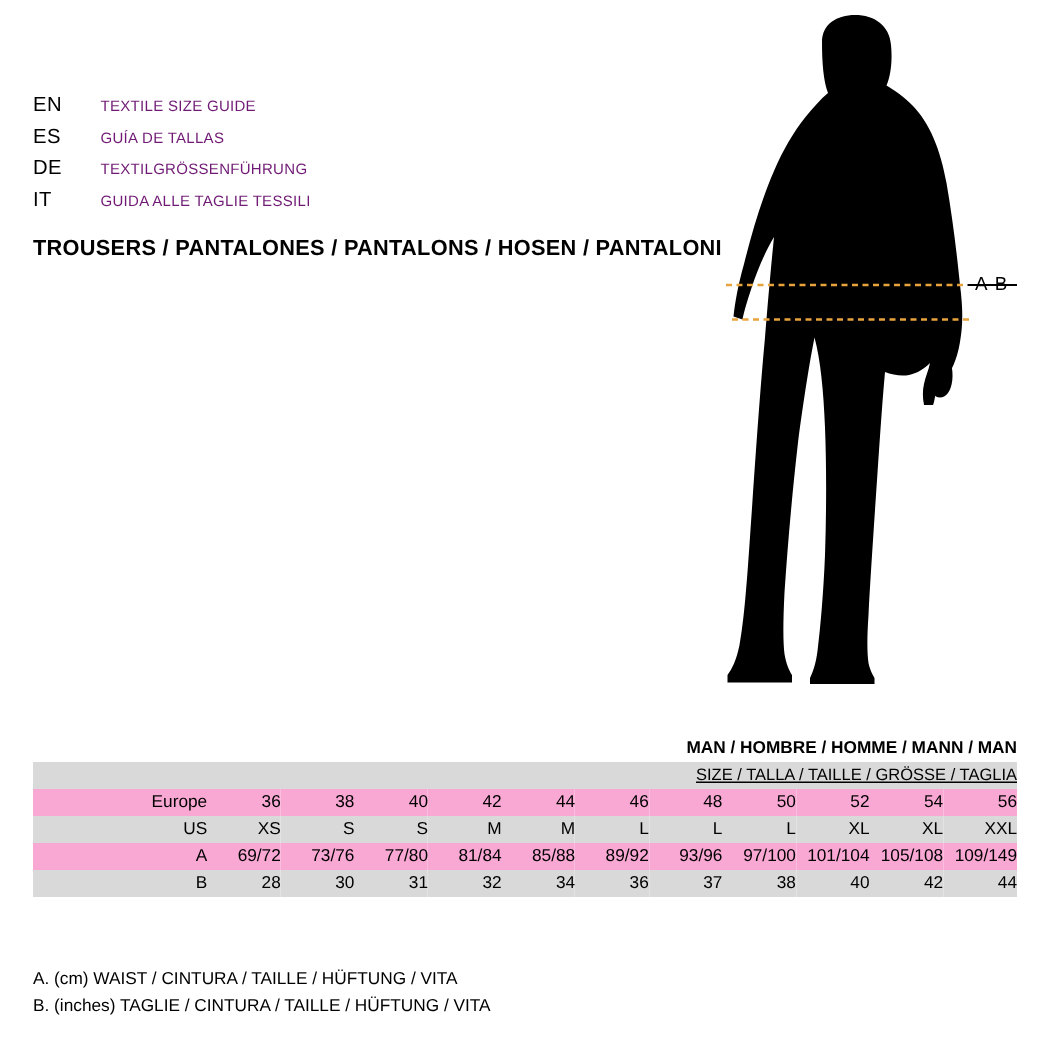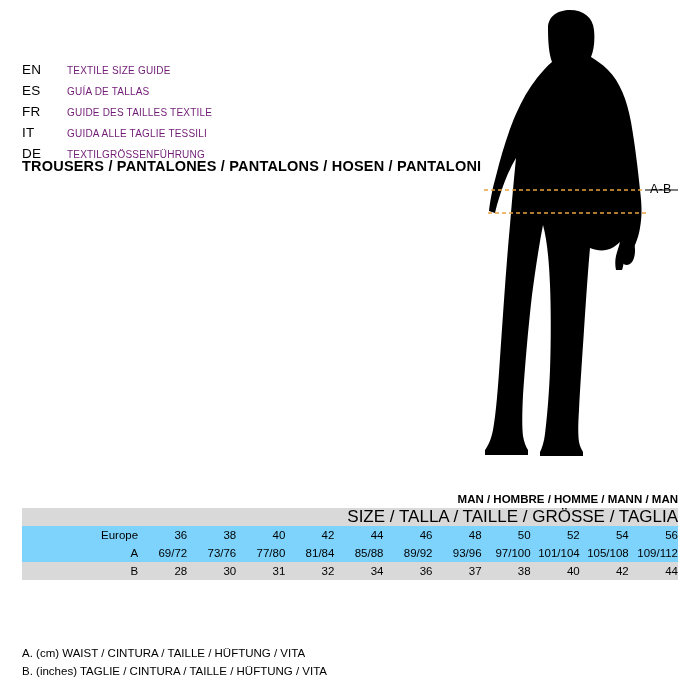--- a/index.html
+++ b/index.html
@@ -96,31 +96,32 @@
     padding-left: 4px;
     width: 116px;
   }
   td.val-cell {
     padding-left: 4px;
   }
   tr.band-dark td {
     background: #d9d9d9;
   }
   tr.band-light td {
-    background: #7dd3fc;
+    background: #f9a8d4;
   }
   tr.band-white td {
     background: #ffffff;
   }
   tr.head-row td {
     font-weight: bold;
     font-size: 11.5px;
   }
   tr.subhead-row td {
-    font-size: 17px;
+    font-size: 11px;
+    text-decoration: underline;
   }
 
   
   .footnotes {
     position: absolute;
     left: 22px;
     top: 644px;
     font-size: 11.5px;
     line-height: 18px;
   }
@@ -136,30 +137,26 @@
   <div class="lang-block">
     <div class="lang-row">
       <span class="lang-code">EN</span>
       <span class="lang-text">TEXTILE SIZE GUIDE</span>
     </div>
     <div class="lang-row">
       <span class="lang-code">ES</span>
       <span class="lang-text">GUÍA DE TALLAS</span>
     </div>
     <div class="lang-row">
-      <span class="lang-code">FR</span>
-      <span class="lang-text">GUIDE DES TAILLES TEXTILE</span>
+      <span class="lang-code">DE</span>
+      <span class="lang-text">TEXTILGRÖSSENFÜHRUNG</span>
     </div>
     <div class="lang-row">
       <span class="lang-code">IT</span>
       <span class="lang-text">GUIDA ALLE TAGLIE TESSILI</span>
-    </div>
-    <div class="lang-row">
-      <span class="lang-code">DE</span>
-      <span class="lang-text">TEXTILGRÖSSENFÜHRUNG</span>
     </div>
   </div>
 
   <div class="garment-line">TROUSERS / PANTALONES / PANTALONS / HOSEN / PANTALONI</div>
 
   <div class="figure-wrap">
     <svg width="220" height="470" viewBox="0 0 220 470" xmlns="http://www.w3.org/2000/svg">
       <g>
         <path fill="#000000" d="
           M 78,18
@@ -255,34 +252,48 @@
           <td class="val-cell">42</td>
           <td class="val-cell">44</td>
           <td class="val-cell">46</td>
           <td class="val-cell">48</td>
           <td class="val-cell">50</td>
           <td class="val-cell">52</td>
           <td class="val-cell">54</td>
           <td class="val-cell">56</td>
         </tr>
 
+        <tr class="band-dark">
+          <td class="label-cell">US</td>
+          <td class="val-cell">XS</td>
+          <td class="val-cell">S</td>
+          <td class="val-cell">S</td>
+          <td class="val-cell">M</td>
+          <td class="val-cell">M</td>
+          <td class="val-cell">L</td>
+          <td class="val-cell">L</td>
+          <td class="val-cell">L</td>
+          <td class="val-cell">XL</td>
+          <td class="val-cell">XL</td>
+          <td class="val-cell">XXL</td>
+        </tr>
 
         <tr class="band-light">
           <td class="label-cell">A</td>
           <td class="val-cell">69/72</td>
           <td class="val-cell">73/76</td>
           <td class="val-cell">77/80</td>
           <td class="val-cell">81/84</td>
           <td class="val-cell">85/88</td>
           <td class="val-cell">89/92</td>
           <td class="val-cell">93/96</td>
           <td class="val-cell">97/100</td>
           <td class="val-cell">101/104</td>
           <td class="val-cell">105/108</td>
-          <td class="val-cell">109/112</td>
+          <td class="val-cell">109/149</td>
         </tr>
 
         <tr class="band-dark">
           <td class="label-cell">B</td>
           <td class="val-cell">28</td>
           <td class="val-cell">30</td>
           <td class="val-cell">31</td>
           <td class="val-cell">32</td>
           <td class="val-cell">34</td>
           <td class="val-cell">36</td>

